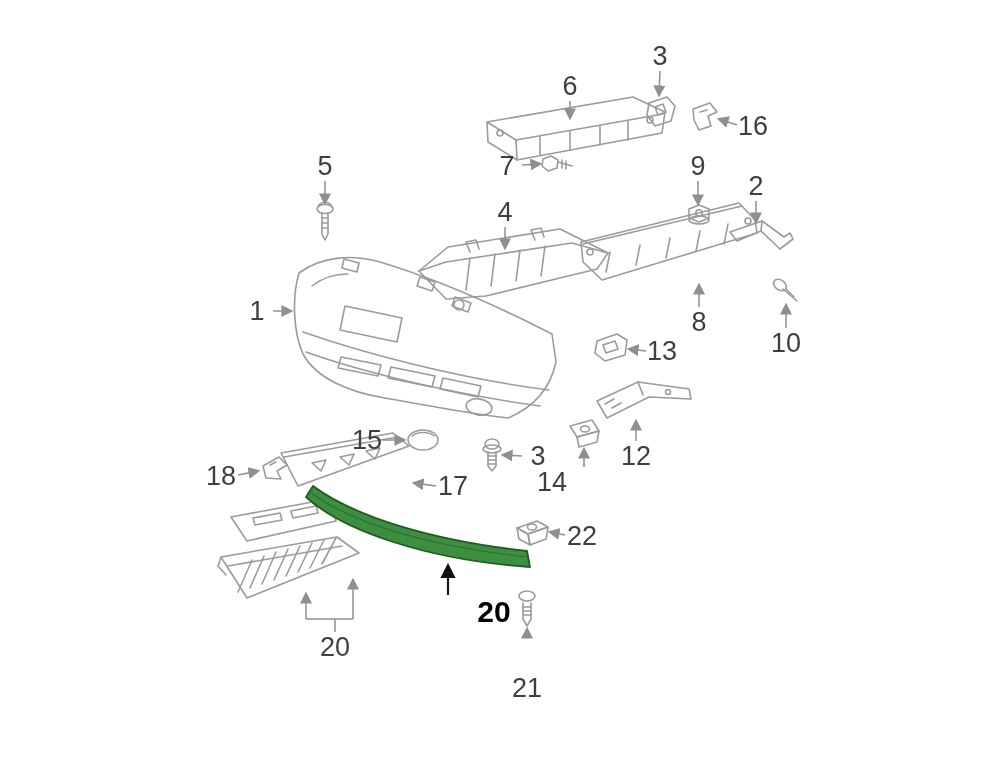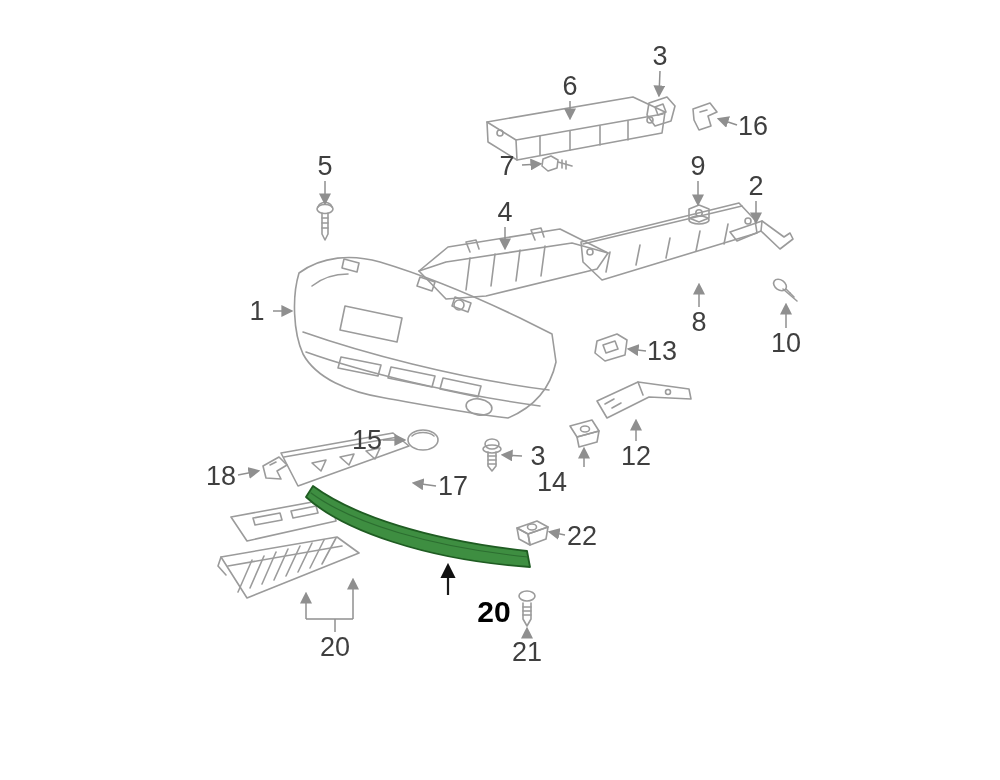--- a/index.html
+++ b/index.html
@@ -270,16 +270,16 @@
   <div class="part-label" style="left:662px;top:351px">13</div>
   <div class="part-label" style="left:636px;top:456px">12</div>
   <div class="part-label" style="left:538px;top:456px">3</div>
   <div class="part-label" style="left:552px;top:482px">14</div>
   <div class="part-label" style="left:367px;top:440px">15</div>
   <div class="part-label" style="left:753px;top:126px">16</div>
   <div class="part-label" style="left:453px;top:486px">17</div>
   <div class="part-label" style="left:335px;top:647px">20</div>
   <div class="part-label" style="left:221px;top:476px">18</div>
   <div class="part-label highlight" style="left:448px;top:612px">20</div>
-  <div class="part-label" style="left:527px;top:652px">21</div>
+  <div class="part-label" style="left:527px;top:688px">21</div>
   <div class="part-label" style="left:582px;top:536px">22</div>
 
 </div>
 
 </body></html>

